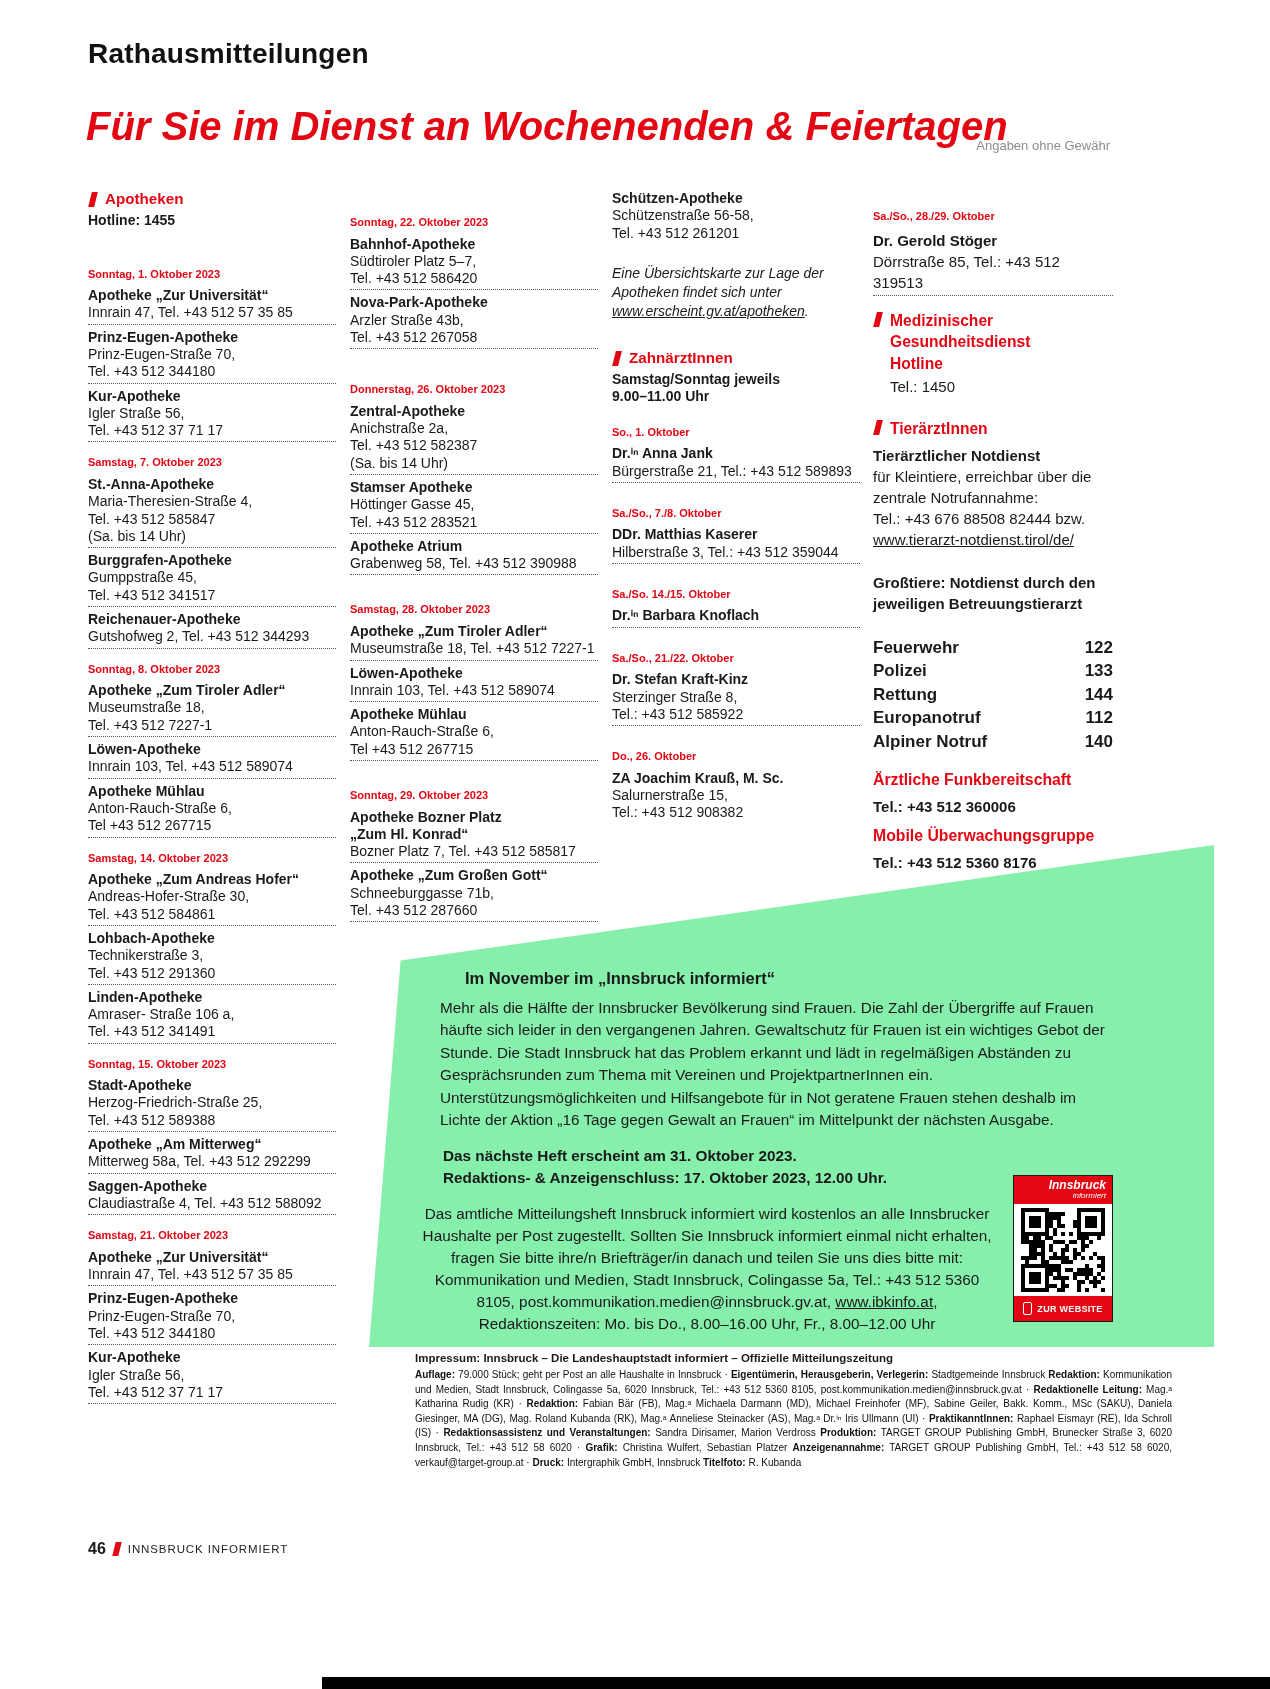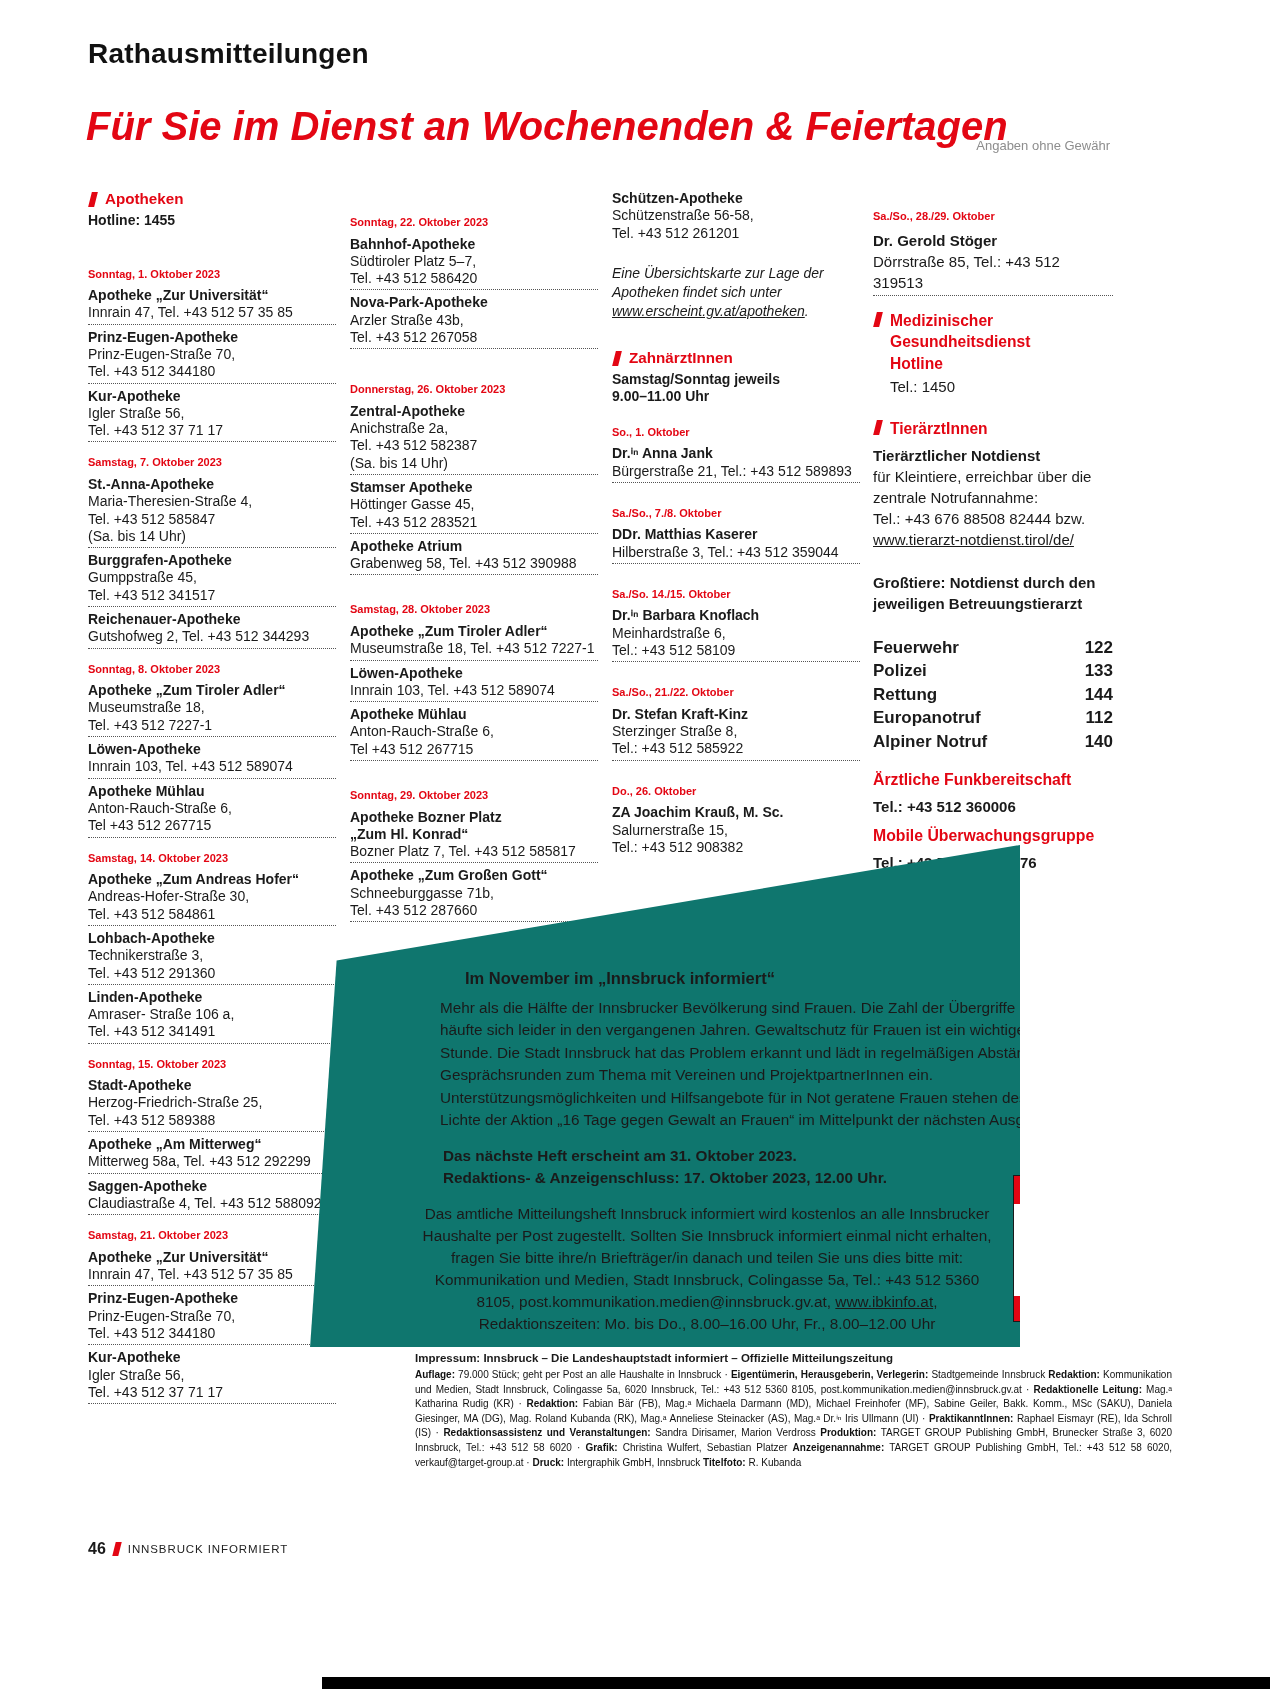--- a/index.html
+++ b/index.html
@@ -24,21 +24,21 @@
   .col4 .section-title{font-size:15.6px;line-height:21.5px;}
   .section-sub{margin-top:2px;color:#1a1a1a;}
   .bold{font-weight:bold;}
   .note{font-style:italic;line-height:19px;margin:2px 0;}
   .link{text-decoration:underline;cursor:pointer;}
   .phones{font-weight:bold;font-size:17px;}
   .phone-row{display:flex;justify-content:space-between;line-height:23.5px;}
   .redbold{color:#e30613;font-weight:bold;font-size:15.8px;line-height:21px;}
   .vspace{width:100%;}
 
-  .feature{position:absolute;left:0;top:845px;width:1020px;height:502px;background:#0f766e;
+  .feature{position:absolute;left:0;top:845px;width:1214px;height:502px;background:#86efac;
            clip-path:polygon(100% 0%,33% 23%,30.4% 100%,100% 100%);}
   .feature-heading{position:absolute;left:465px;top:124px;font-size:16.5px;font-weight:bold;}
   .feature-body{position:absolute;left:440px;top:152px;width:668px;font-size:15.3px;line-height:22.4px;}
   .next-issue{position:absolute;left:443px;top:300px;font-weight:bold;font-size:15.3px;line-height:22px;}
   .distribution{position:absolute;left:418px;top:358px;width:578px;font-size:15.3px;line-height:22px;text-align:center;}
 
   .qr-card{position:absolute;left:1013px;top:330px;width:100px;background:#fff;border:1px solid #1a1a1a;box-sizing:border-box;}
   .qr-head{background:#e30613;color:#fff;text-align:right;padding:3px 6px 4px;font-style:italic;line-height:1;}
   .qr-head .b1{display:block;font-size:12px;font-weight:bold;}
   .qr-head .b2{display:block;font-size:8px;margin-top:1px;}
@@ -229,21 +229,20 @@
       <div class="vspace" style="height: 6px;"></div>
       <div class="date">Sa./So., 7./8. Oktober</div>
       <div class="entry">
         <div class="name">DDr. Matthias Kaserer</div>
         <div class="entry-lines">Hilberstraße 3, Tel.: +43 512 359044</div>
       </div>
       <div class="vspace" style="height: 6px;"></div>
       <div class="date">Sa./So. 14./15. Oktober</div>
       <div class="entry">
         <div class="name">Dr.ⁱⁿ Barbara Knoflach</div>
-        <div class="entry-lines">Meinhardstraße 6,<br>Tel.: +43 512 58109</div>
       </div>
       <div class="vspace" style="height: 6px;"></div>
       <div class="date">Sa./So., 21./22. Oktober</div>
       <div class="entry">
         <div class="name">Dr. Stefan Kraft-Kinz</div>
         <div class="entry-lines">Sterzinger Straße 8,<br>Tel.: +43 512 585922</div>
       </div>
       <div class="vspace" style="height: 6px;"></div>
       <div class="date">Do., 26. Oktober</div>
       <div class="entry nodot">

